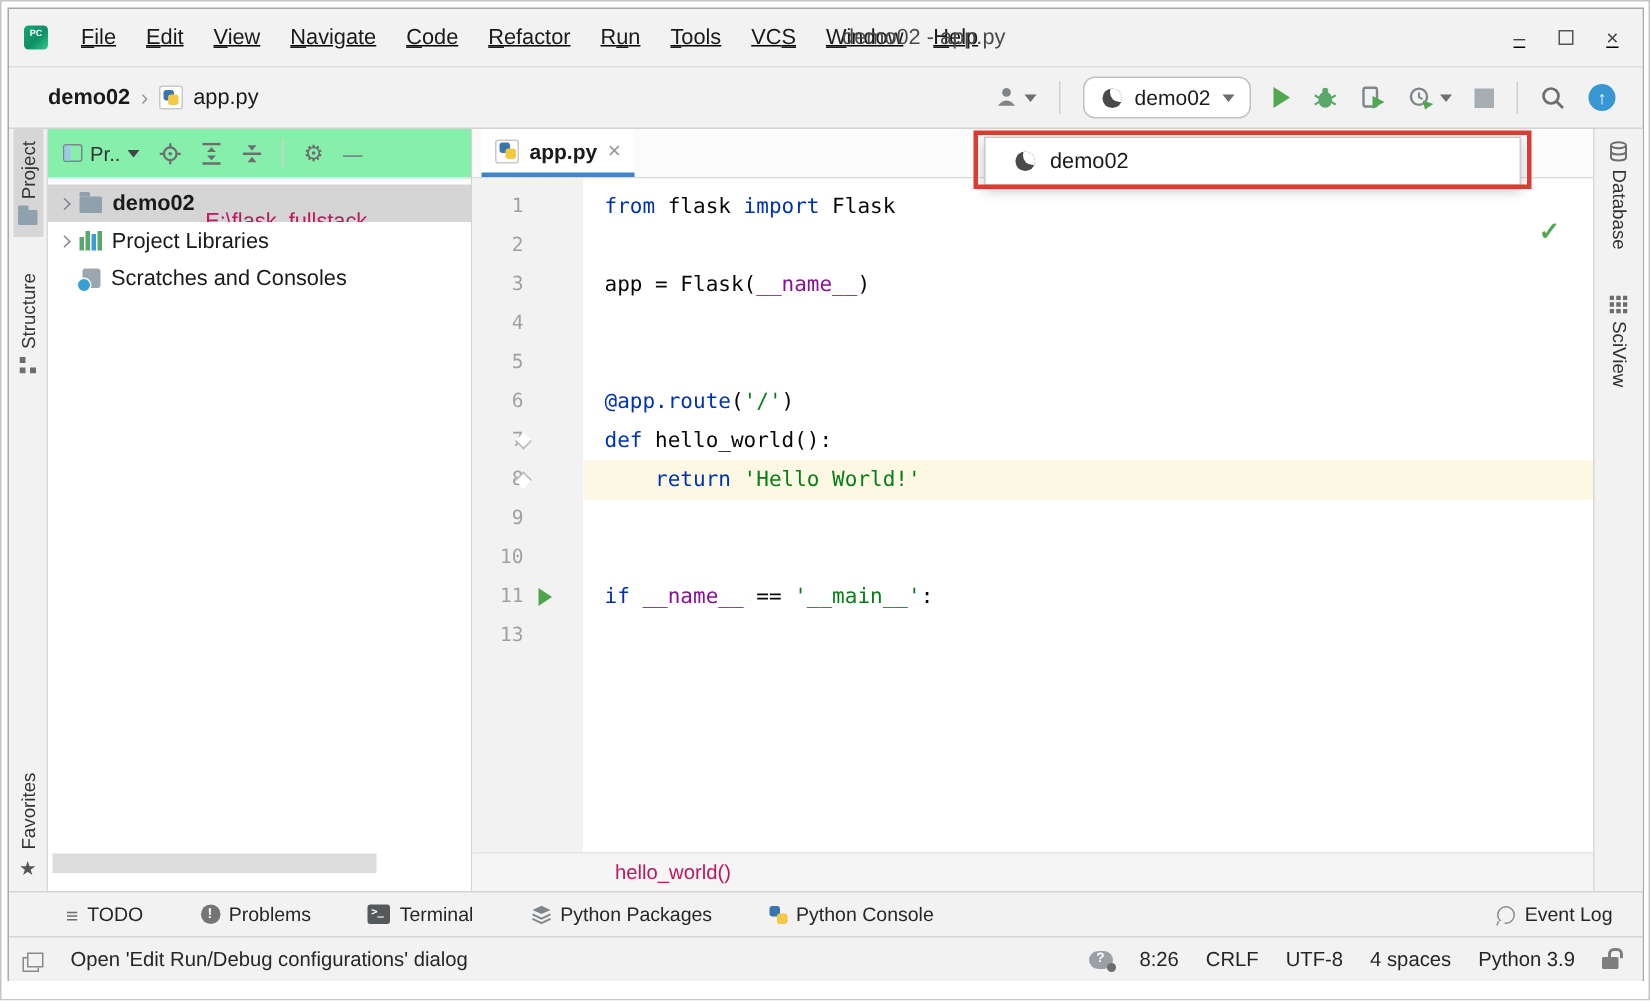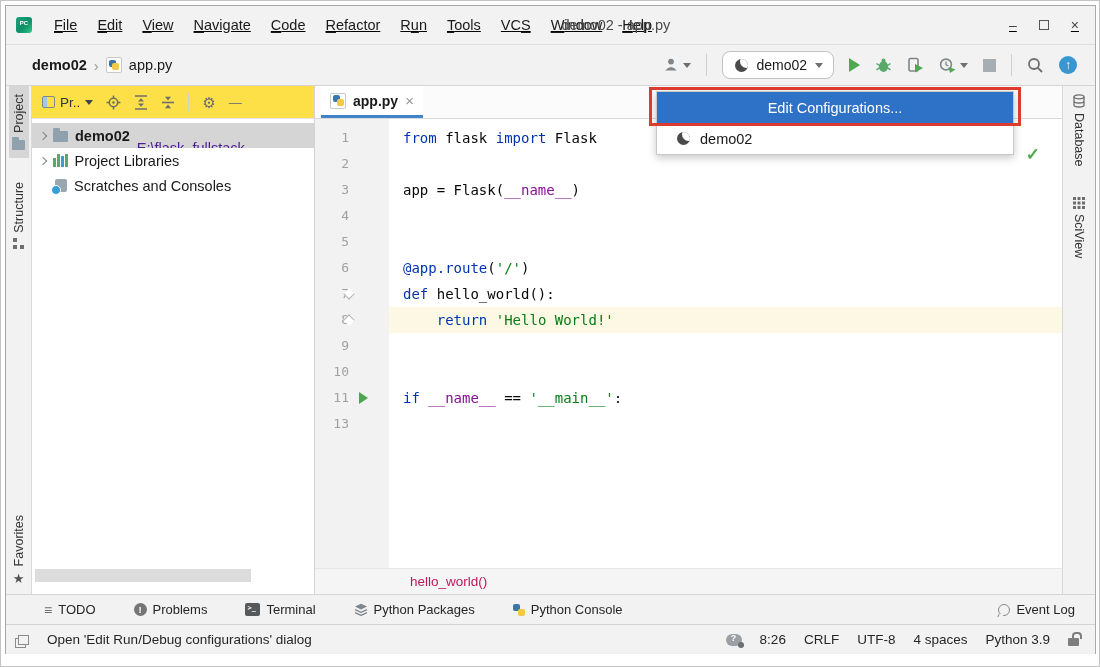--- a/index.html
+++ b/index.html
@@ -41,33 +41,33 @@
   .stripe.left { border-right:1px solid #d9d9d9; }
   .stripe.right { width:33px; border-left:1px solid #d9d9d9; }
   .vtab { display:flex; flex-direction:column; align-items:center; gap:5px; padding:8px 3px; cursor:pointer; }
   .vtab .vlabel { writing-mode:vertical-rl; transform:rotate(180deg); font-size:12.5px; color:#333; }
   .stripe.right .vtab .vlabel { transform:none; }
   .vtab.active { background:#d6d6d6; }
   .spacer { flex:1; }
 
   
   .proj-panel { width:283px; background:#fff; border-right:1px solid #d4d4d4; flex:0 0 auto; position:relative; display:flex; flex-direction:column; }
-  .panel-head { height:33px; background:#fde047; border-bottom:1px solid #e3e3e3; display:flex; align-items:center; gap:13px; padding:0 10px; }
+  .panel-head { height:33px; background:#86efac; border-bottom:1px solid #e3e3e3; display:flex; align-items:center; gap:13px; padding:0 10px; }
   .panel-title { display:flex; align-items:center; gap:5px; font-size:13.5px; color:#333; cursor:pointer; }
   .tw-icon { width:13px; height:12px; border:1.5px solid #7e868c; border-radius:2px; position:relative; }
   .tw-icon::after { content:""; position:absolute; left:0; top:0; width:4px; height:100%; background:#9ec7e8; }
   .hicon { color:#6e6e6e; font-size:15px; line-height:1; cursor:pointer; display:inline-flex; align-items:center; }
   .tree { padding-top:4px; font-size:14.5px; color:#1a1a1a; flex:1; }
   .tree-row { display:flex; align-items:center; height:25px; padding-left:8px; gap:7px; cursor:pointer; white-space:nowrap; overflow:hidden; }
   .tree-row.selected { background:#d5d5d5; }
   .chev { width:6px; height:6px; border-right:1.6px solid #7e868c; border-top:1.6px solid #7e868c; transform:rotate(45deg); flex:0 0 auto; }
   .folder { width:15px; height:11px; background:#90a1ae; border-radius:1px; position:relative; flex:0 0 auto; margin-top:2px; }
   .folder::before { content:""; position:absolute; top:-3px; left:0; width:7px; height:3px; background:#90a1ae; border-radius:1px 1px 0 0; }
   .bold { font-weight:bold; }
-  .tree-path { color:#4c1d95;margin-top:24px; }
+  .tree-path { color:#be185d;margin-top:24px; }
   .libbars { display:inline-flex; align-items:flex-end; gap:1.5px; height:13px; flex:0 0 auto; }
   .libbars i { display:block; width:2.5px; background:#59a869; }
   .libbars i:nth-child(1){height:9px;} .libbars i:nth-child(2){height:13px;}
   .libbars i:nth-child(3){height:11px; background:#389fd6;} .libbars i:nth-child(4){height:13px;}
   .scratch { width:12px; height:13px; background:#9aa7b0; border-radius:2px; position:relative; flex:0 0 auto; }
   .scratch::after { content:""; position:absolute; left:-4px; bottom:-3px; width:8px; height:8px; border-radius:50%; background:#389fd6; border:1.5px solid #fff; }
   .hscroll { position:absolute; left:3px; bottom:12px; width:216px; height:13px; background:#dcdcdc; cursor:pointer; }
 
   
   .editor { flex:1; display:flex; flex-direction:column; position:relative; background:#fff; min-width:0; }
@@ -378,22 +378,19 @@
         <span>CRLF</span>
         <span>UTF-8</span>
         <span>4 spaces</span>
         <span>Python 3.9</span>
         <span class="ic-lock"></span>
       </span>
     </div>
   </div>
 
   <div class="popup">
-    <div class="popup-row hl-row">
-      <span>Edit Configurations...</span>
-    </div>
     <div class="popup-row plain">
       <span class="moon"></span>
       <span>demo02</span>
     </div>
   </div>
   <div class="red-box"></div>
 </div>
 
 </body></html>

